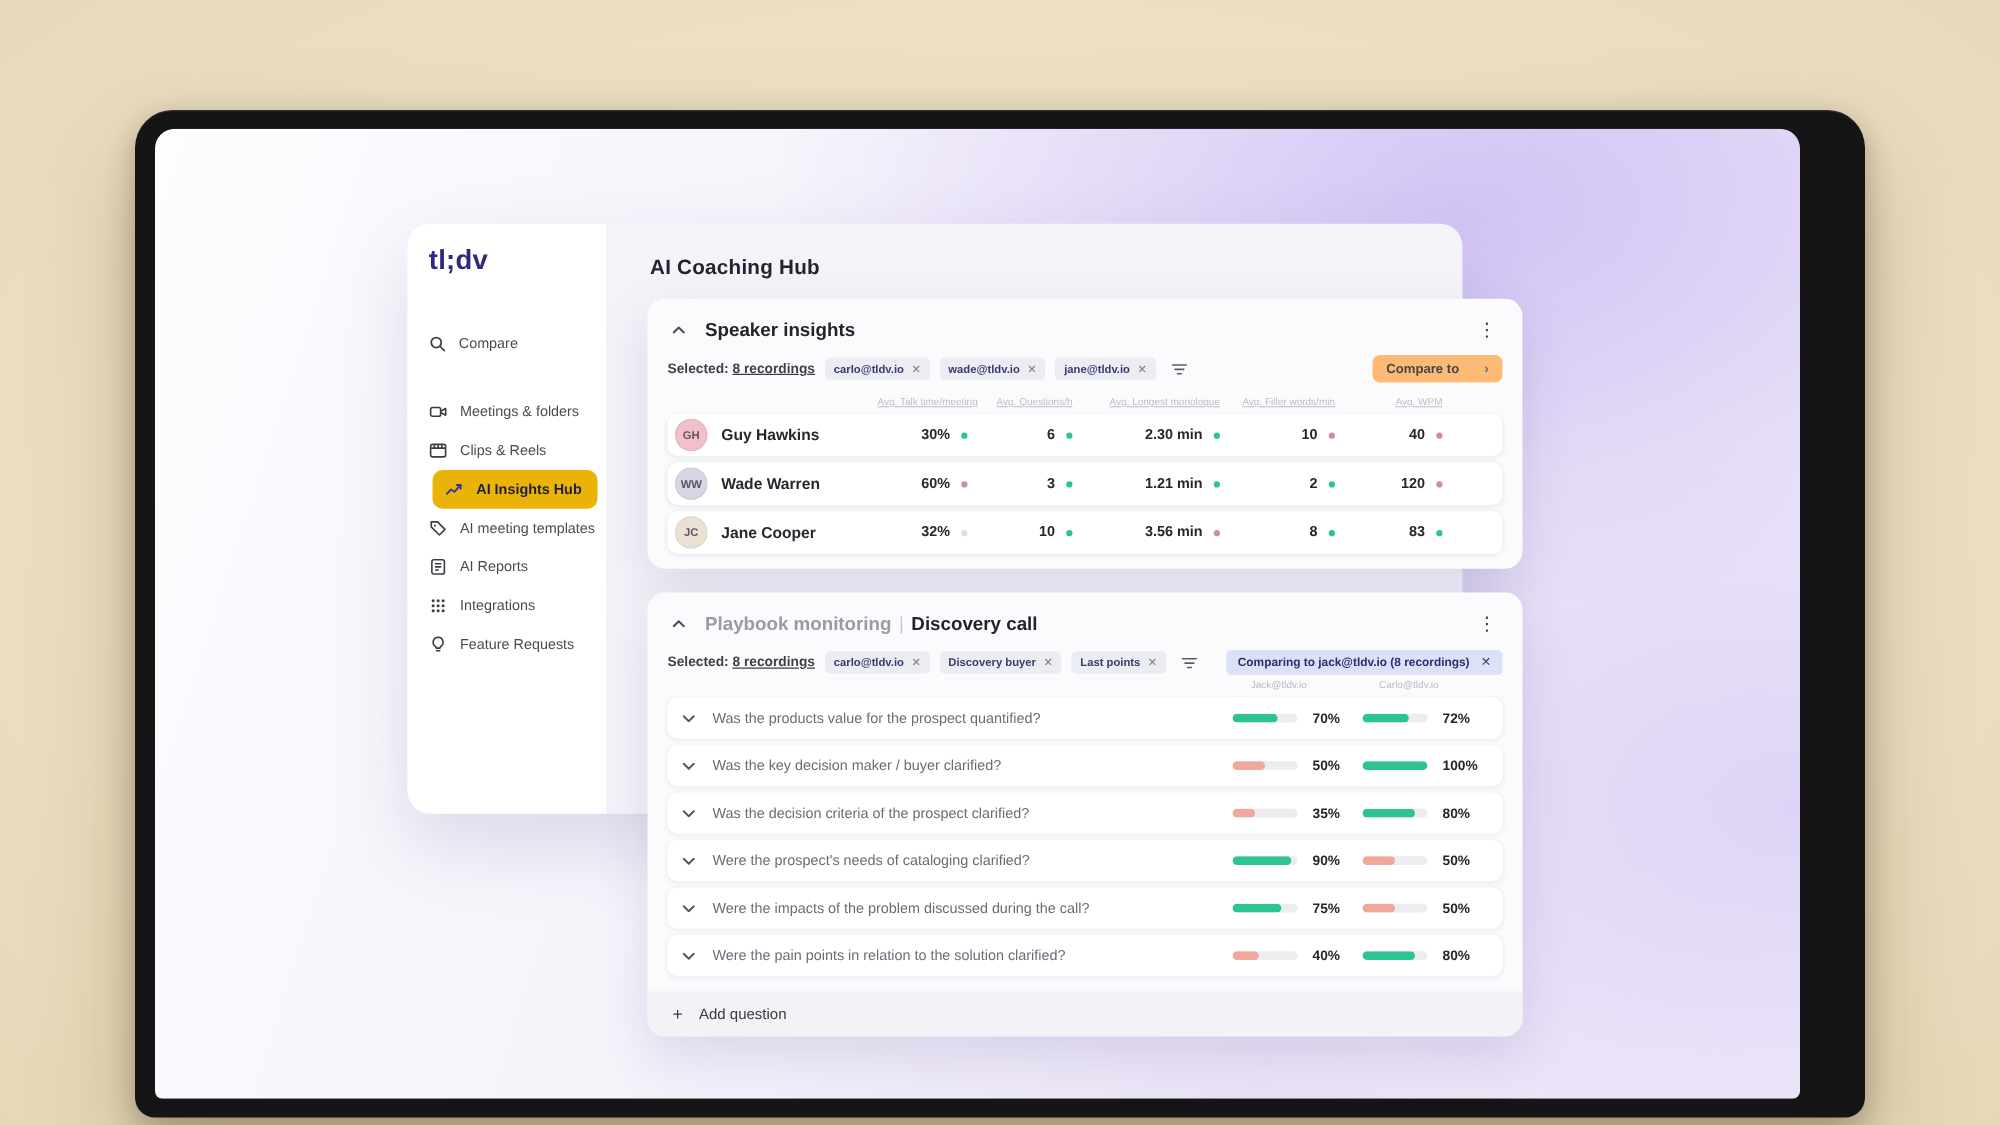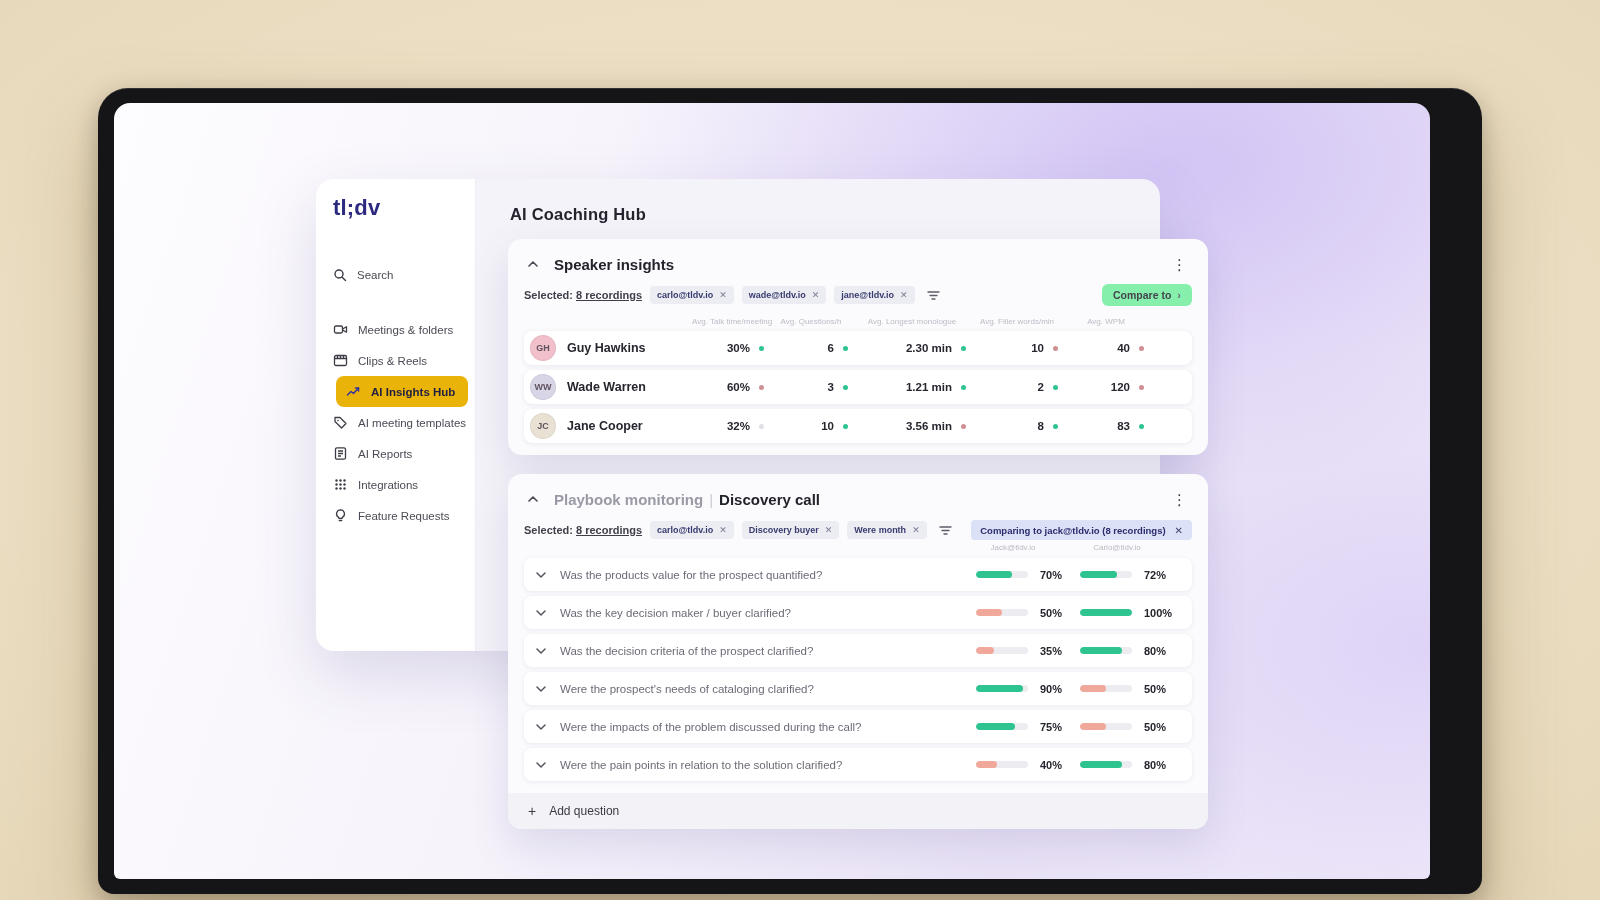--- a/index.html
+++ b/index.html
@@ -2,21 +2,21 @@
 <html><head>
 <meta charset="utf-8">
 <style>
   * { margin:0; padding:0; box-sizing:border-box; }
   html,body { width:1600px; height:900px; overflow:hidden; }
   body { font-family:"Liberation Sans","DejaVu Sans",sans-serif; background:#ecdfc4; position:relative; }
   .stage { position:absolute; inset:0;
     background: radial-gradient(1200px 700px at 50% 45%, #f0e5cd 0%, #ecdfc4 55%, #e6d7b8 100%); }
 
   
-  .laptop { position:absolute; left:98px; top:88px; width:1384px; height:806px;
+  .laptop { position:absolute; left:108px; top:88px; width:1384px; height:806px;
     background:#151517; border-radius:30px 30px 16px 16px;
     box-shadow:0 40px 80px rgba(120,95,45,.35), 0 8px 24px rgba(0,0,0,.25), inset 0 1px 0 rgba(255,255,255,.12); }
   .screen { position:absolute; left:16px; top:15px; width:1316px; height:776px;
     border-radius:16px 16px 6px 6px; overflow:hidden;
     background:
       radial-gradient(900px 520px at 80% 8%, rgba(186,164,242,.50), rgba(186,164,242,0) 62%),
       radial-gradient(700px 500px at 100% 70%, rgba(196,178,244,.38), rgba(196,178,244,0) 60%),
       linear-gradient(108deg,#fdfcfe 0%,#f6f3fb 38%,#eae3f7 72%,#efe9f9 100%); }
 
   
@@ -49,31 +49,31 @@
   .kebab { margin-left:auto; font-size:15px; color:#3c3c46; cursor:pointer; line-height:1; padding:2px 5px; }
 
   .filter-row { display:flex; align-items:center; margin-top:9px; height:22px; gap:8px; }
   .selected-lbl { font-size:11px; color:#3f3f49; white-space:nowrap; }
   .selected-lbl b { font-weight:600; }
   .u { text-decoration:underline; }
   .chip { display:inline-flex; align-items:center; gap:6px; height:18px; padding:0 7px;
     background:#ebedf3; border-radius:4px; font-size:9px; font-weight:700; color:#3a3a6e; cursor:pointer; white-space:nowrap; }
   .chip .x { font-size:9px; color:#7c7c90; font-weight:400; cursor:pointer; }
   .filter-ic { cursor:pointer; margin-left:4px; color:#5c5c68; display:flex; }
-  .compare-btn { margin-left:auto; display:inline-flex; align-items:center; gap:6px; height:22px; padding:0 11px;
-    background:#86efac; border-radius:6px; font-size:10.5px; font-weight:600; color:#45454f; cursor:pointer; }
+  .compare-btn { margin-left:auto; display:inline-flex; align-items:center; gap:20px; height:22px; padding:0 11px;
+    background:#fdba74; border-radius:6px; font-size:10.5px; font-weight:600; color:#45454f; cursor:pointer; }
   .compare-btn .arr { font-size:11px; color:#6a6a76; }
   .comparing-chip { margin-left:auto; display:inline-flex; align-items:center; gap:9px; height:20px; padding:0 9px;
     background:#dbe1f6; border-radius:4px; font-size:9.5px; font-weight:700; color:#2c2c6e; cursor:pointer; white-space:nowrap; }
   .comparing-chip .x { color:#44446e; font-weight:400; font-size:10px; }
 
   
   .sgrid { display:grid; grid-template-columns:168px 82px 84px 118px 92px 86px 1fr; align-items:center; }
   .col-heads { margin-top:11px; }
-  .col-heads span { font-size:8px; color:#bcbcc6; text-align:center; padding-right:10px; white-space:nowrap; overflow:hidden; }
+  .col-heads span { font-size:8px; color:#bcbcc6; text-align:right; padding-right:10px; white-space:nowrap; overflow:hidden;text-decoration:underline; }
   .s-row { background:#fff; border-radius:8px; box-shadow:0 1px 4px rgba(60,60,110,.10); height:34px; margin-top:5px; cursor:pointer; }
   .name-cell { display:flex; align-items:center; gap:11px; padding-left:6px; }
   .avatar { width:26px; height:26px; border-radius:50%; display:flex; align-items:center; justify-content:center;
     font-size:9px; font-weight:700; color:#5f5360; font-style:normal; box-shadow:inset 0 0 0 1px rgba(0,0,0,.05); }
   .avatar i { font-style:normal; }
   .s-name { font-size:12.5px; font-weight:600; color:#26262f; }
   .metric { display:flex; justify-content:flex-end; align-items:center; gap:9px; padding-right:10px;
     font-size:11.5px; font-weight:600; color:#26262f; }
   .dot { width:5px; height:5px; border-radius:50%; flex:none; }
   .dot[data-tone="green"] { background:#2ec48f; }
@@ -112,21 +112,21 @@
           <div class="logo">tl;dv</div>
 
           <div class="search-wrap">
             <div class="nav-item">
               <span style="display:flex">
                 <svg width="14" height="14" viewBox="0 0 14 14" fill="none" stroke="#3c3c46" stroke-width="1.4" stroke-linecap="round">
                     <circle cx="6" cy="6" r="4"></circle>
                     <path d="M9.2 9.2 L12.5 12.5"></path>
                   </svg>
               </span>
-              <span>Search</span>
+              <span>Compare</span>
             </div>
           </div>
 
           <div class="nav-group">
             <div class="nav-item">
               <span style="display:flex">
                 <svg width="15" height="15" viewBox="0 0 15 15" fill="none" stroke="currentColor" stroke-width="1.3" stroke-linejoin="round">
                     <rect x="1.5" y="4" width="8" height="7" rx="1.5"></rect>
                     <path d="M9.5 7 L13.5 4.8 V10.2 L9.5 8"></path>
                   </svg>
@@ -351,21 +351,21 @@
           <span class="selected-lbl"><b>Selected:</b>&nbsp;<b class="u">8 recordings</b></span>
           <span class="chip">
               <span>carlo@tldv.io</span>
               <span class="x">✕</span>
             </span>
           <span class="chip">
               <span>Discovery buyer</span>
               <span class="x">✕</span>
             </span>
           <span class="chip">
-              <span>Were month</span>
+              <span>Last points</span>
               <span class="x">✕</span>
             </span>
           <span class="filter-ic">
             <svg width="13" height="11" viewBox="0 0 13 11" fill="none" stroke="currentColor" stroke-width="1.3" stroke-linecap="round">
                 <path d="M1 2 H12 M3 5.5 H10 M5 9 H8"></path>
               </svg>
           </span>
           <span class="comparing-chip">
               <span>Comparing to jack@tldv.io (8 recordings)</span>
               <span class="x">✕</span>

